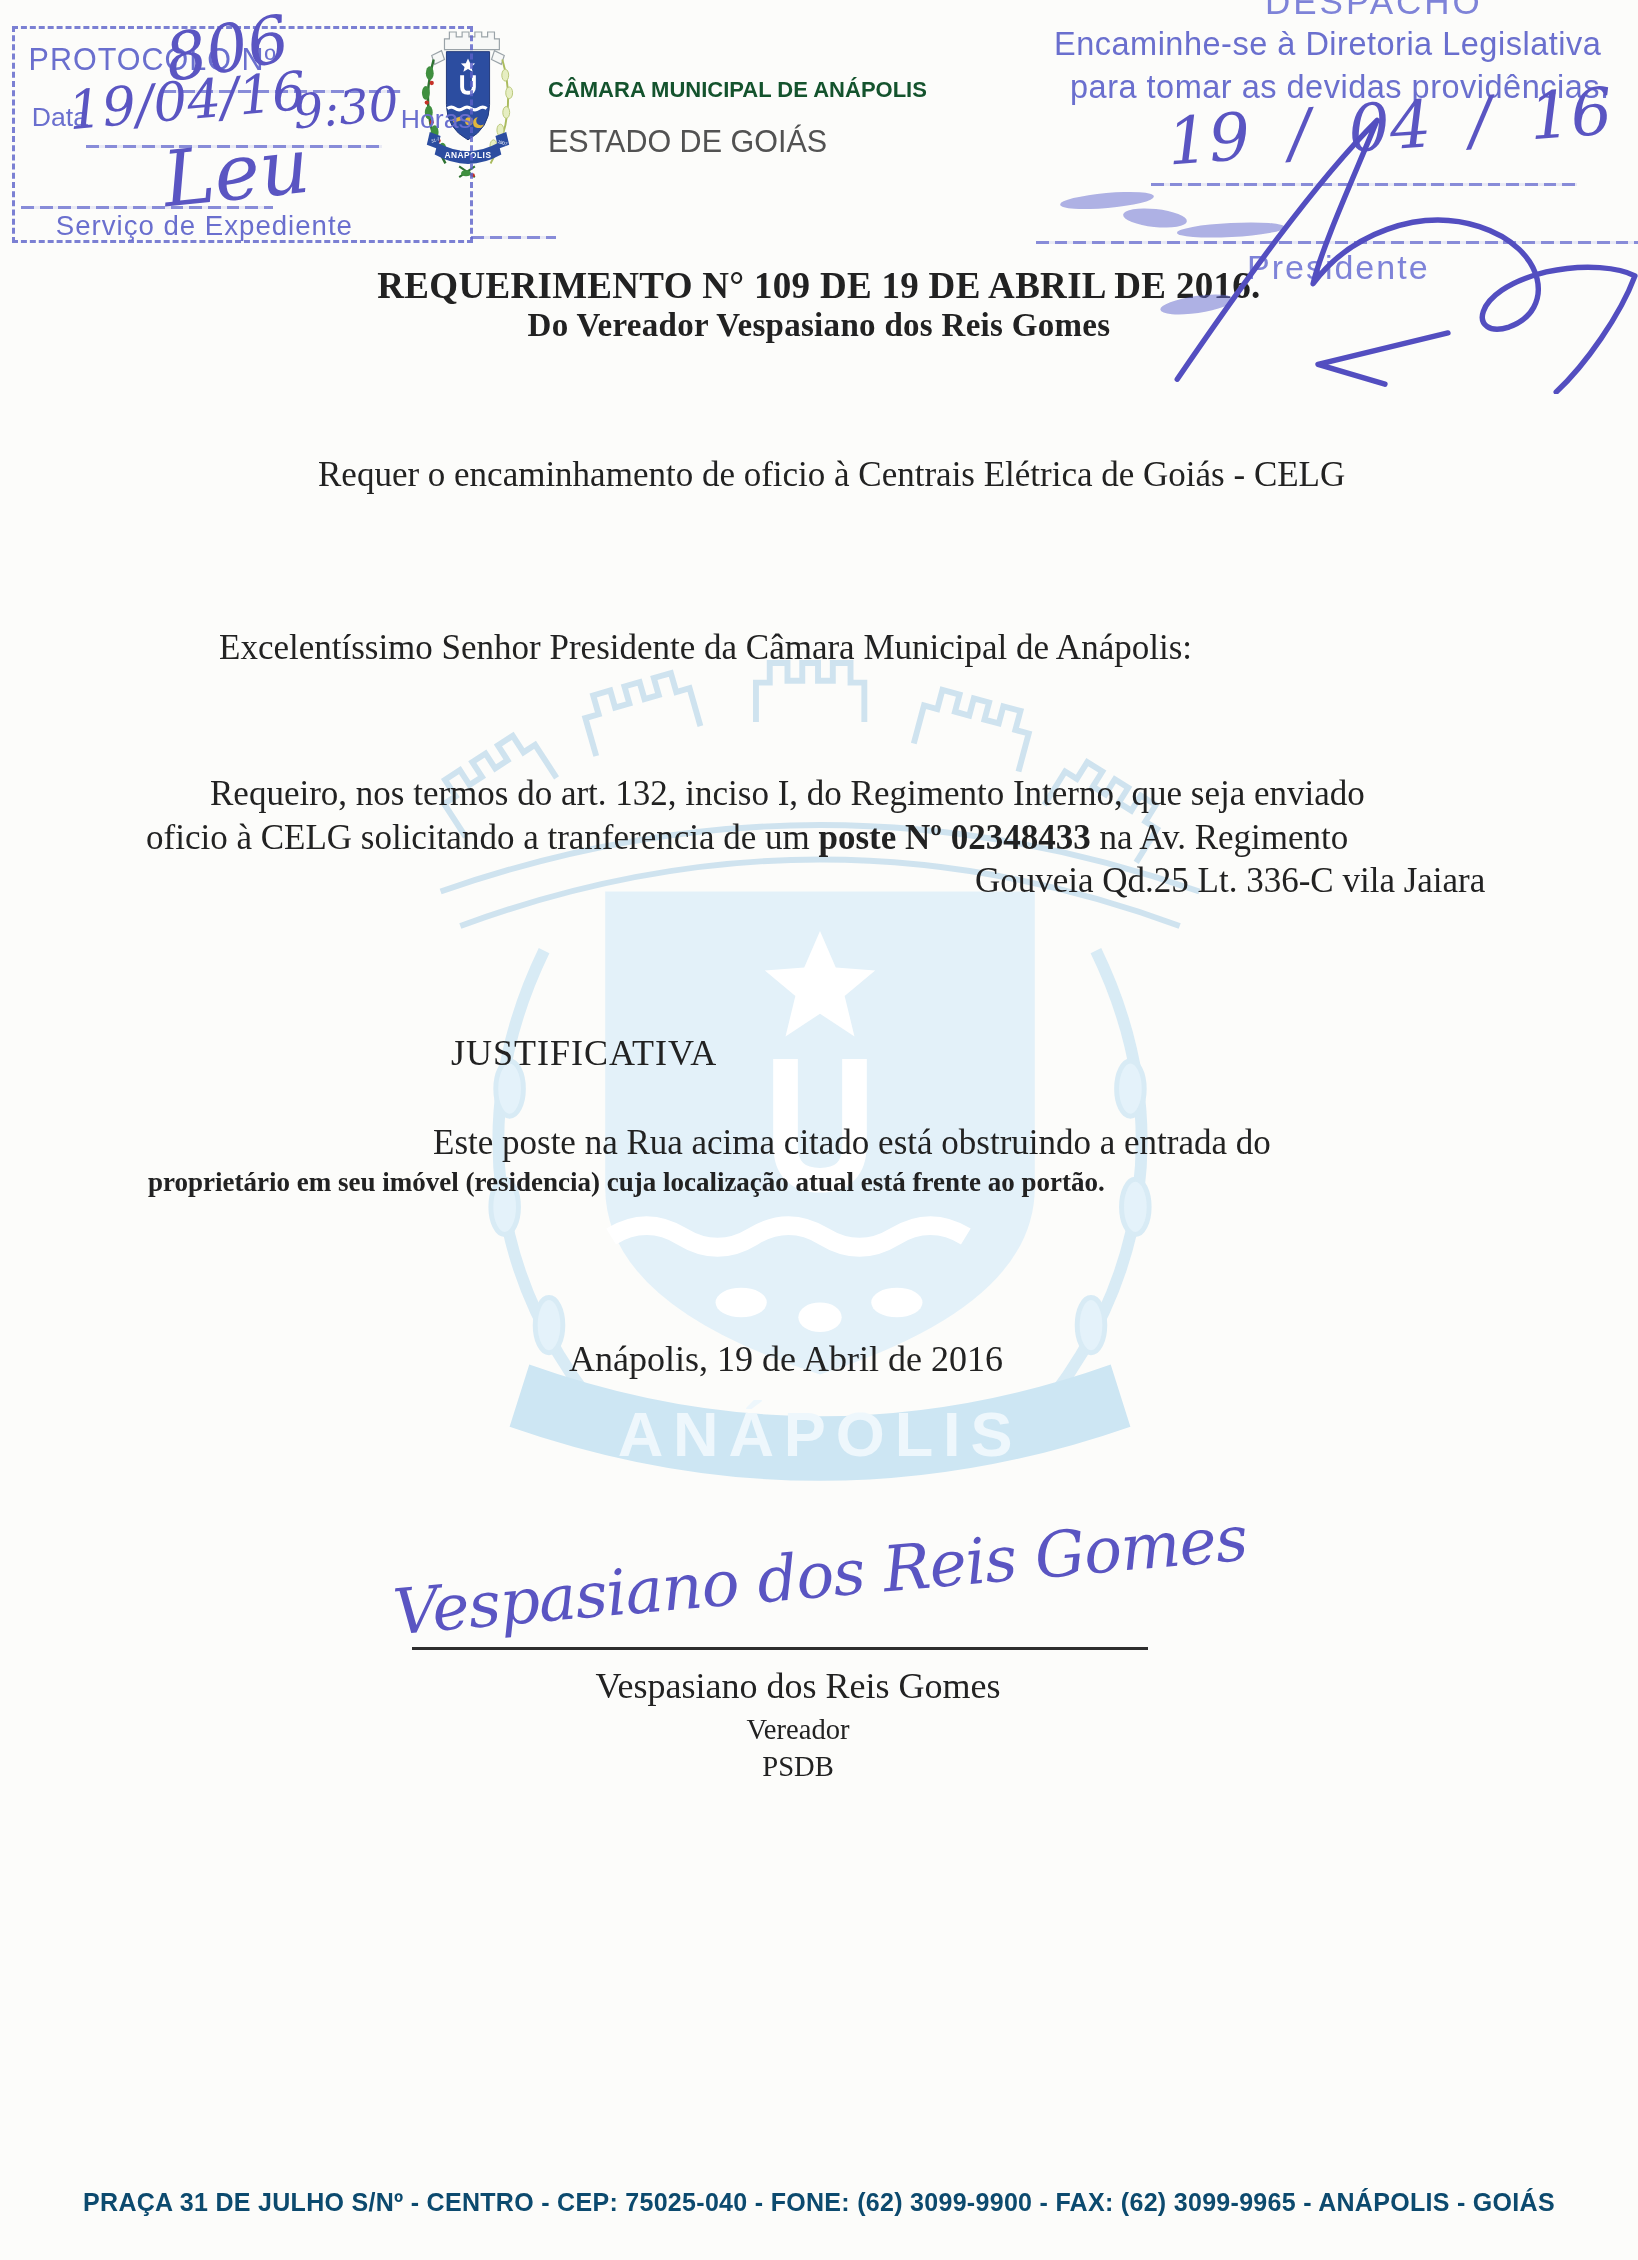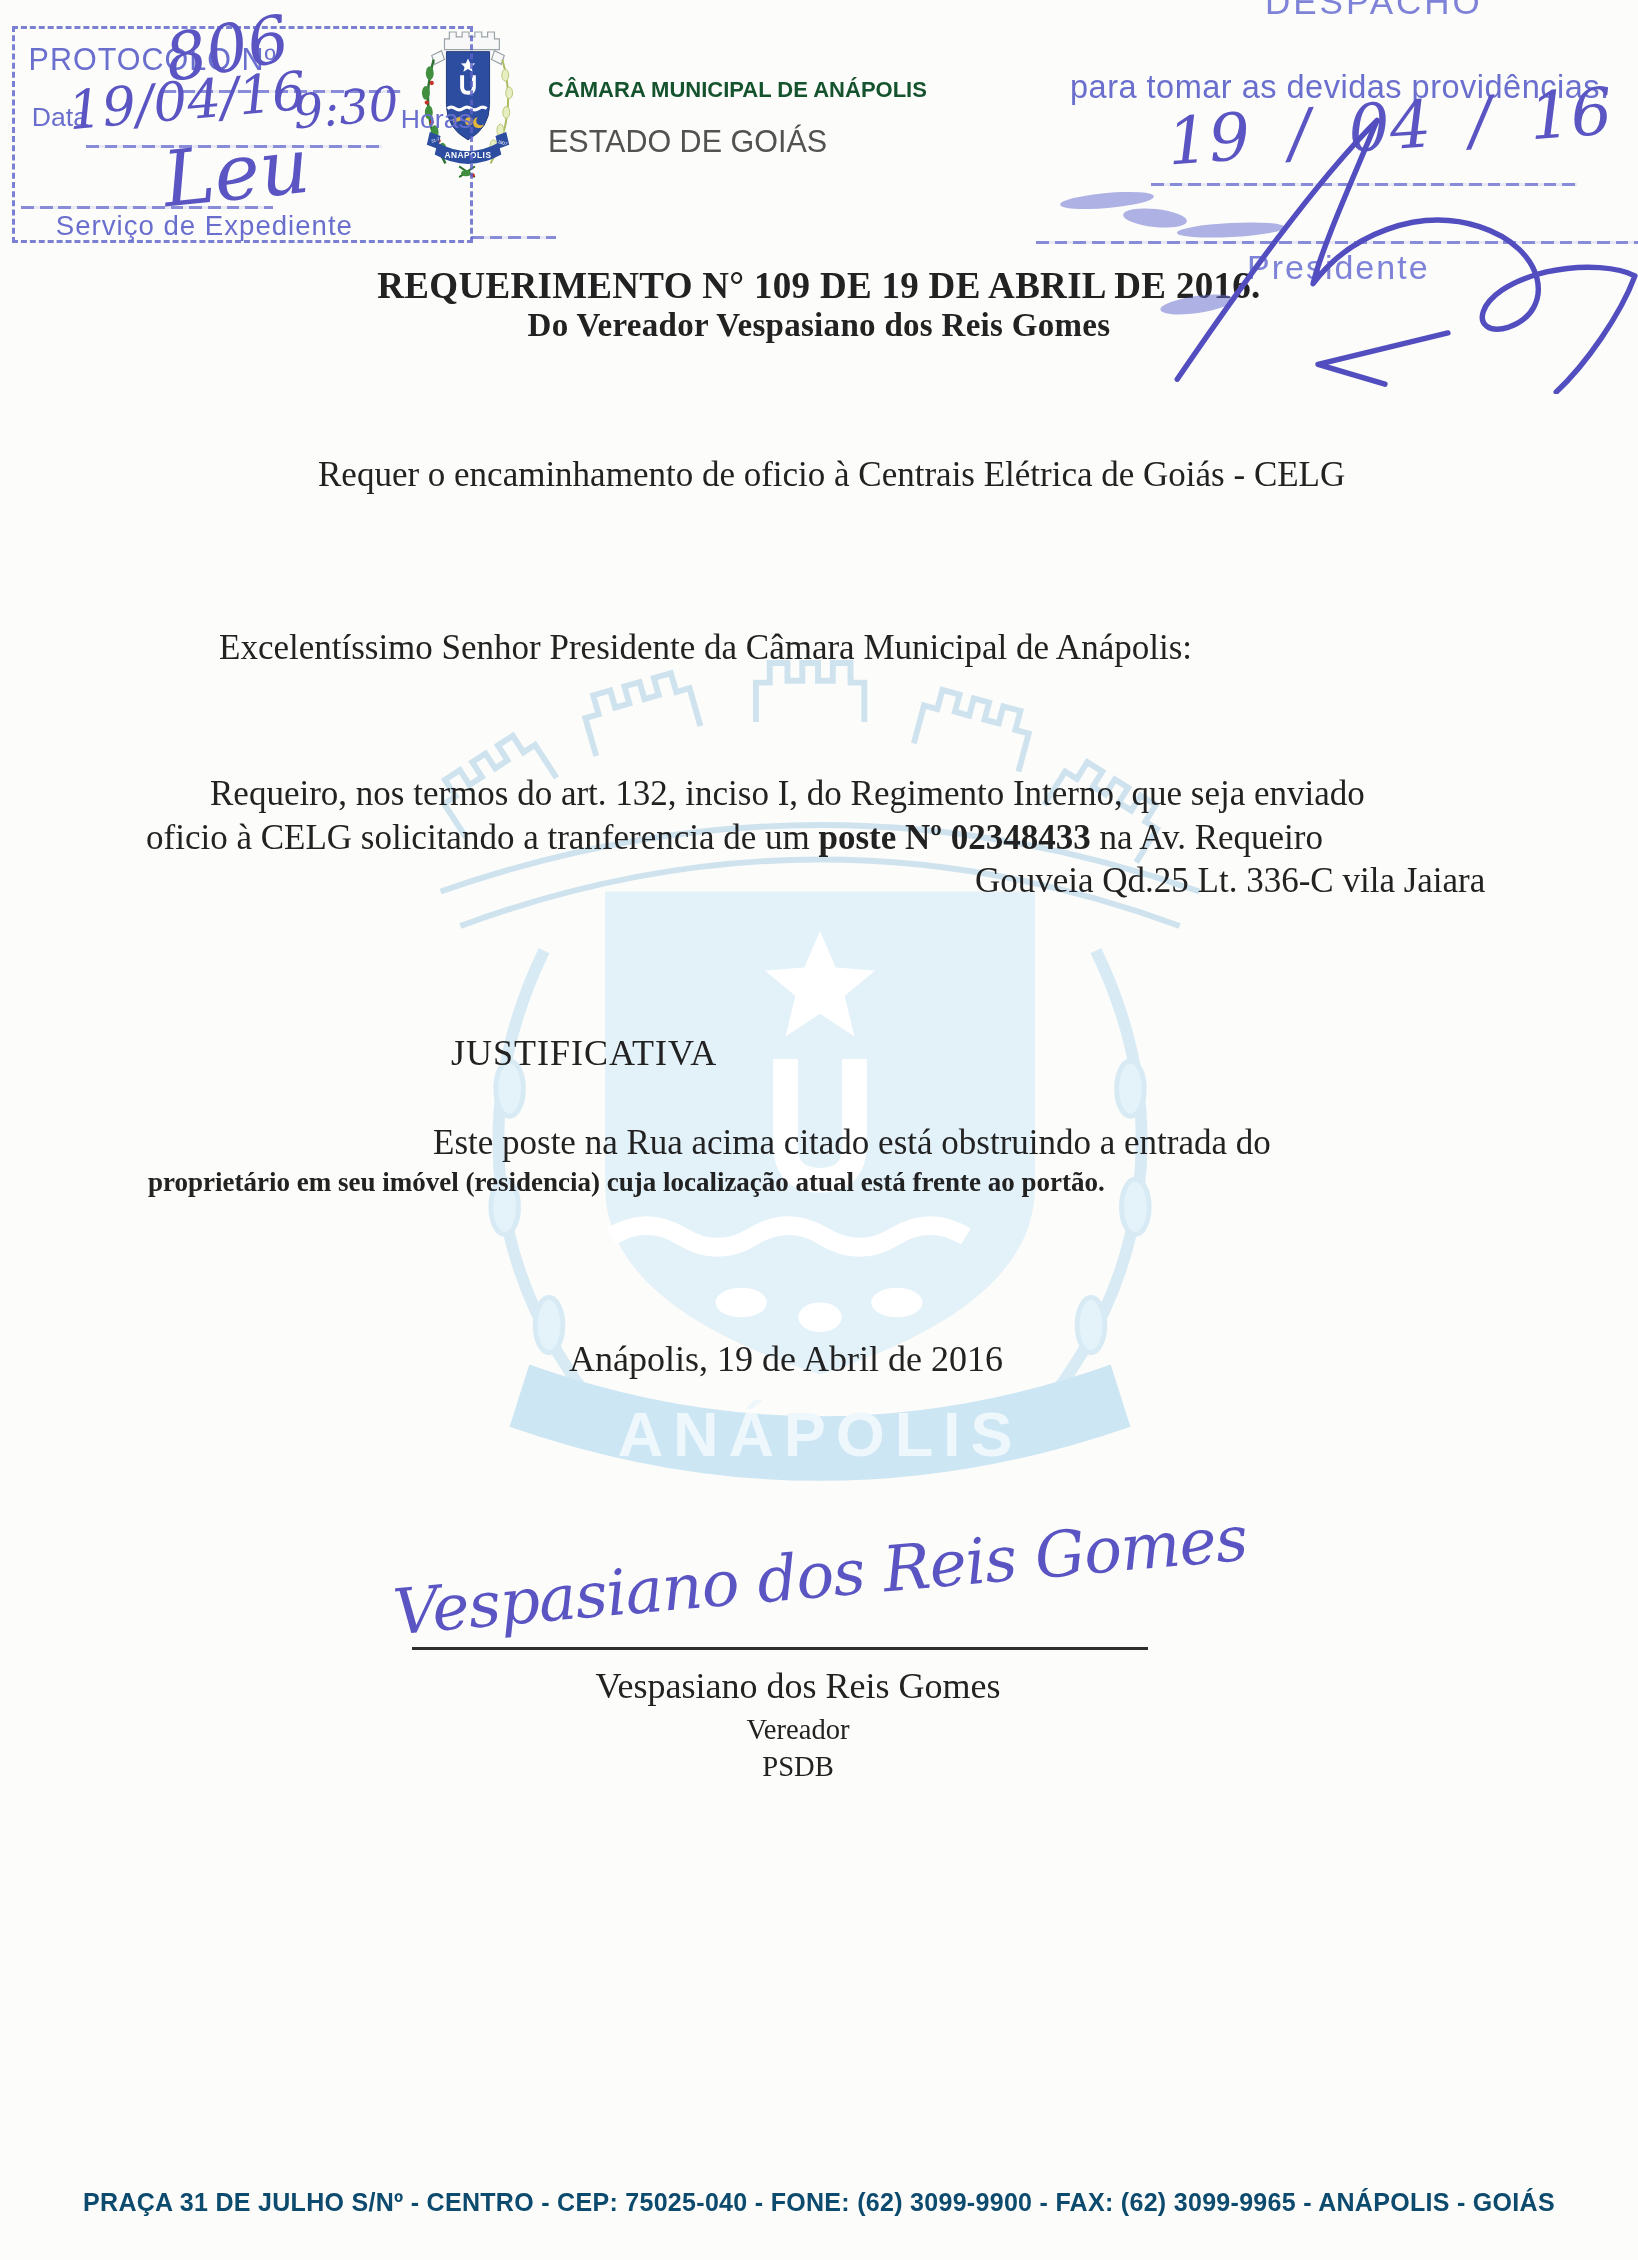--- a/index.html
+++ b/index.html
@@ -127,20 +127,21 @@
     <span class="abs hw" style="left:278px;top:51px;font-size:47px;transform:rotate(-5deg);">9:30</span>
     <div class="abs stamp-ink" style="left:386px;top:75px;font-size:26.6px;">Horas</div>
     <div class="stamp-line" style="left:71px;top:116px;width:296px;"></div>
     <span class="abs hw" style="left:148px;top:99px;font-size:77px;transform:rotate(-6deg);">Leu</span>
     <div class="stamp-line" style="left:5.9px;top:177px;width:252px;"></div>
     <div class="abs stamp-ink" style="left:41px;top:181px;font-size:27.6px;letter-spacing:1px;white-space:nowrap;">Serviço de Expediente</div>
   </div>
   <div class="stamp-line" style="left:471px;top:236px;width:85px;z-index:5;"></div>
 
   <div class="abs sans stamp-ink-light desp-text" style="left:1265px;top:-17.7px;font-size:35px;letter-spacing:3px;z-index:6;">DESPACHO</div>
+  <div class="abs sans stamp-ink desp-text" style="left:1054px;top:25.6px;font-size:32.5px;z-index:6;">Encaminhe-se à Diretoria Legislativa</div>
   <div class="abs sans stamp-ink desp-text" style="left:1070px;top:69px;font-size:32.5px;z-index:6;">para tomar as devidas providências.</div>
   <span class="abs hw" style="left:1167px;top:89px;font-size:65px;word-spacing:17.7px;transform:rotate(-4deg);z-index:7;">19 / 04 / 16</span>
   <div class="stamp-line" style="left:1151px;top:183px;width:426px;z-index:6;"></div>
   <div class="smudge" style="left:1060px;top:193px;width:94px;height:14.8px;transform:rotate(-5deg);"></div>
   <div class="smudge" style="left:1123px;top:209px;width:64px;height:17.7px;transform:rotate(6deg);"></div>
   <div class="smudge" style="left:1177px;top:223px;width:108px;height:13.8px;transform:rotate(-3deg);"></div>
   <div class="stamp-line" style="left:1036px;top:241px;width:602px;z-index:6;"></div>
   <div class="smudge" style="left:1160px;top:296px;width:74px;height:16.7px;transform:rotate(-8deg);"></div>
   <div class="abs sans stamp-ink-light desp-text" style="left:1247px;top:248px;font-size:34px;letter-spacing:2px;z-index:6;">Presidente</div>
   <svg class="abs" style="left:1123px;top:79px;z-index:8;" width="515" height="315" viewBox="0 0 523 320">
@@ -152,21 +153,21 @@
 
   <div class="abs doc title-line" style="left:0;width:100%;text-align:center;top:264px;font-size:37px;">REQUERIMENTO N° 109 DE 19 DE ABRIL DE 2016.</div>
   <div class="abs doc" style="left:318px;top:455px;font-size:35px;">Requer o encaminhamento de oficio à Centrais Elétrica de Goiás - CELG</div>
 
   <div class="abs doc title-line" style="left:0;width:100%;text-align:center;top:307px;font-size:33px;">Do Vereador Vespasiano dos Reis Gomes</div>
 
   <div class="abs doc" style="left:219px;top:628px;font-size:35px;">Excelentíssimo Senhor Presidente da Câmara Municipal de Anápolis:</div>
 
   <div class="abs doc" style="left:210px;top:774px;font-size:35px;">Requeiro, nos termos do art. 132, inciso I, do Regimento Interno, que seja enviado</div>
   <div class="abs doc" style="left:146px;top:818px;font-size:35px;">
-    <span>oficio à CELG solicitando a tranferencia de um </span><span style="font-weight:bold;margin-top:7px;">poste Nº 02348433</span><span> na Av. Requeiro</span>
+    <span>oficio à CELG solicitando a tranferencia de um </span><span style="font-weight:bold;margin-top:7px;">poste Nº 02348433</span><span> na Av. Regimento</span>
   </div>
   <div class="abs doc" style="left:975px;top:861px;font-size:35px;">Gouveia Qd.25 Lt. 336-C vila Jaiara</div>
 
   <div class="abs doc" style="left:451px;top:1032px;font-size:36px;letter-spacing:1px;">JUSTIFICATIVA</div>
   <div class="abs doc" style="left:433px;top:1123px;font-size:35px;">Este poste na Rua acima citado está obstruindo a entrada do</div>
   <div class="abs doc" style="left:148px;top:1167px;font-size:27px;font-weight:bold;">proprietário em seu imóvel (residencia) cuja localização atual está frente ao portão.</div>
 
   <div class="abs doc" style="left:569px;top:1338px;font-size:36px;">Anápolis, 19 de Abril de 2016</div>
 
   <span class="abs hw" style="left:392px;top:1539px;font-size:63px;letter-spacing:-1px;transform:rotate(-5deg);z-index:4;">Vespasiano dos Reis Gomes</span>

